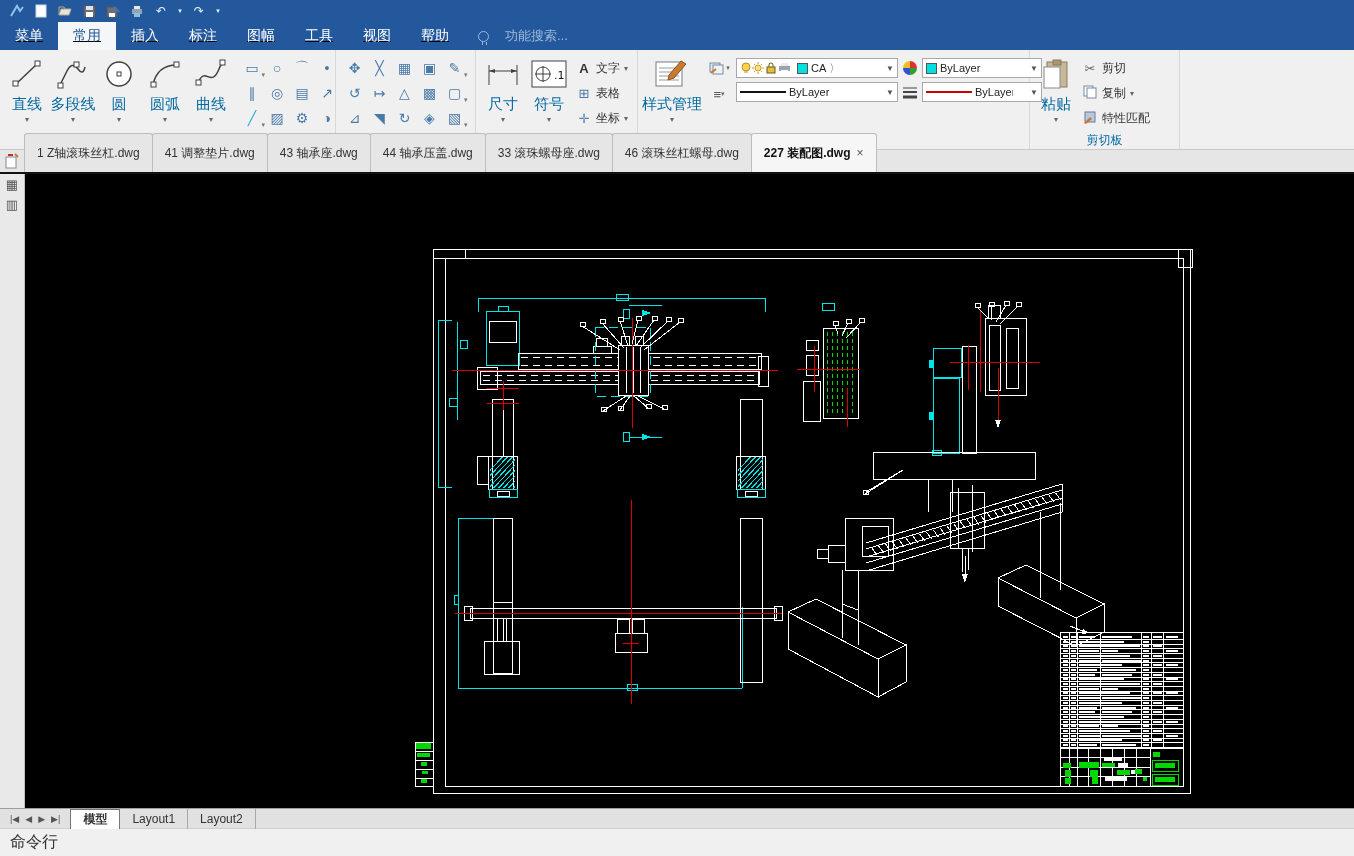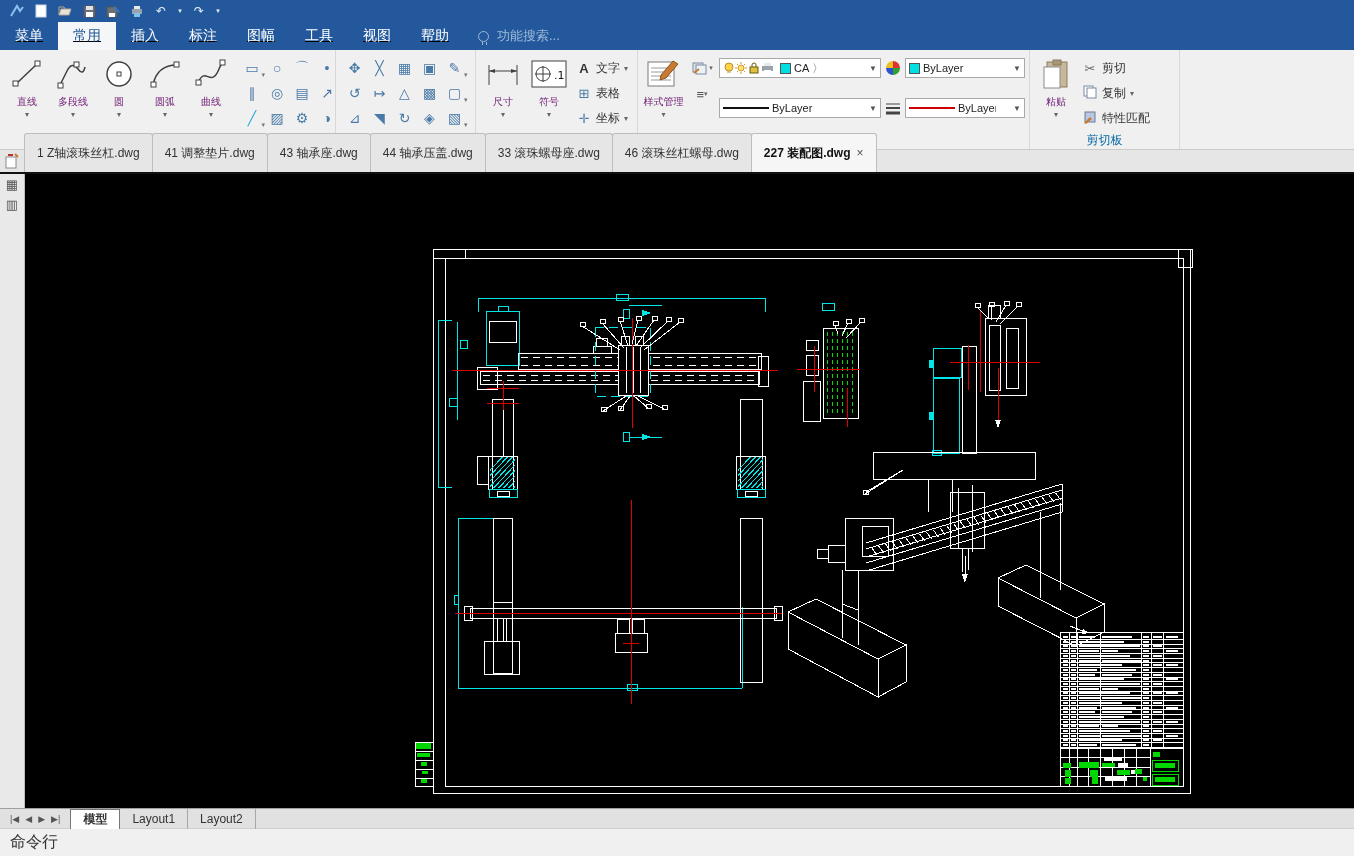--- a/index.html
+++ b/index.html
@@ -6,38 +6,38 @@
   html,body { width:1354px; height:856px; overflow:hidden; background:#000;
     font-family:"Liberation Sans","DejaVu Sans",sans-serif; }
   .titlebar { height:22px; background:#23599c; display:flex; align-items:center; color:#fff; font-size:12px; }
   .qat { display:flex; align-items:center; gap:6px; padding:0 8px; }
   .qat .qbtn { width:18px; height:16px; display:flex; align-items:center; justify-content:center; font-size:12px; color:#e8eef6; }
   .qat .qbtn svg { display:block; }
   .title-text { flex:1; text-align:center; white-space:nowrap; overflow:hidden; color:#dce6f2; }
   .menubar { height:28px; background:#23599c; display:flex; align-items:center; }
   .mtab { color:#fff; font-size:14px; padding:4px 15px; height:28px; display:flex; align-items:center; cursor:default; }
   .mtab.active { background:#f5f6f7; color:#1d5596; }
-  .menu-search { display:flex; align-items:center; gap:8px; margin-left:14px; color:#9db9d9; font-size:13px; }
+  .menu-search { display:flex; align-items:center; gap:16px; margin-left:14px; color:#9db9d9; font-size:13px; }
   .bulb { width:11px; height:11px; border:1px solid #9db9d9; border-radius:50%; position:relative; }
   .bulb:after { content:""; position:absolute; left:3px; top:10px; width:3px; height:3px; border-left:1px solid #9db9d9; border-right:1px solid #9db9d9; }
   .ribbon { height:100px; background:#f0f0f0; border-bottom:1px solid #c9c9c9; display:flex; }
   .rgroup { display:flex; flex-direction:column; border-right:1px solid #d8d8d8; padding:2px 4px 0 4px; }
   .rgroup .content { flex:1; display:flex; align-items:flex-start; }
   .rgroup .glabel { text-align:center; font-size:12px; color:#0369a1; padding:2px 0 3px; }
   .bigbtn { width:46px; height:78px; display:flex; flex-direction:column; align-items:center; justify-content:flex-start; padding-top:4px; border-radius:2px; }
   .bigbtn .bicon { height:36px; display:flex; align-items:center; }
-  .bigbtn .blabel { font-size:10px; color:#701a75; margin-top:3px; white-space:nowrap; }
+  .bigbtn .blabel { font-size:15px; color:#0369a1; margin-top:3px; white-space:nowrap; }
   .bigbtn .dd { font-size:8px; color:#666; margin-top:1px; }
   .sgrid { display:grid; grid-auto-flow:row; gap:1px; margin:4px 2px 0 6px; }
   .sicon { width:24px; height:24px; display:flex; align-items:center; justify-content:center; font-size:14px; color:#4a7aa8; border-radius:2px; position:relative; }
   .sicon .sdd { position:absolute; right:-1px; bottom:1px; font-size:7px; color:#777; }
   .srow { display:flex; flex-direction:column; gap:1px; margin-top:4px; }
   .sbtn { display:flex; align-items:center; gap:4px; font-size:12px; color:#333; padding:2px 4px; border-radius:2px; height:24px; }
   .sbtn .ico { width:16px; text-align:center; color:#4a7aa8; font-size:13px; }
-  .propcol { display:flex; flex-direction:column; gap:20px; margin:6px 0 0 6px; }
+  .propcol { display:flex; flex-direction:column; gap:4px; margin:6px 0 0 6px; }
   .proprow { display:flex; align-items:center; gap:4px; }
   .combo { display:flex; align-items:center; background:#fff; border:1px solid #a9a9a9; height:20px; font-size:11px; color:#222; padding:0 3px; gap:3px; }
   .combo .carr { margin-left:auto; font-size:8px; color:#555; padding-left:3px; }
   .swatch { width:11px; height:11px; background:#00e0e0; border:1px solid #555; }
   .hline { height:0; border-top:2px solid #111; width:46px; }
   .hline.red { border-top:2px solid #cc0000; }
   .minitool { width:22px; height:20px; display:flex; align-items:center; justify-content:center; color:#555; font-size:13px; }
   .doctabs { height:24px; background:#e6e6e6; display:flex; align-items:flex-end; border-bottom:2px solid #111; }
   .newdoc { width:24px; height:22px; display:flex; align-items:center; justify-content:center; }
   .dtab { height:39px; display:flex; align-items:center; gap:6px; padding:0 12px; font-size:12px; color:#333; background:#e6e6e6; border:1px solid #bdbdbd; border-bottom:none; border-radius:3px 3px 0 0; margin-right:-1px; }

